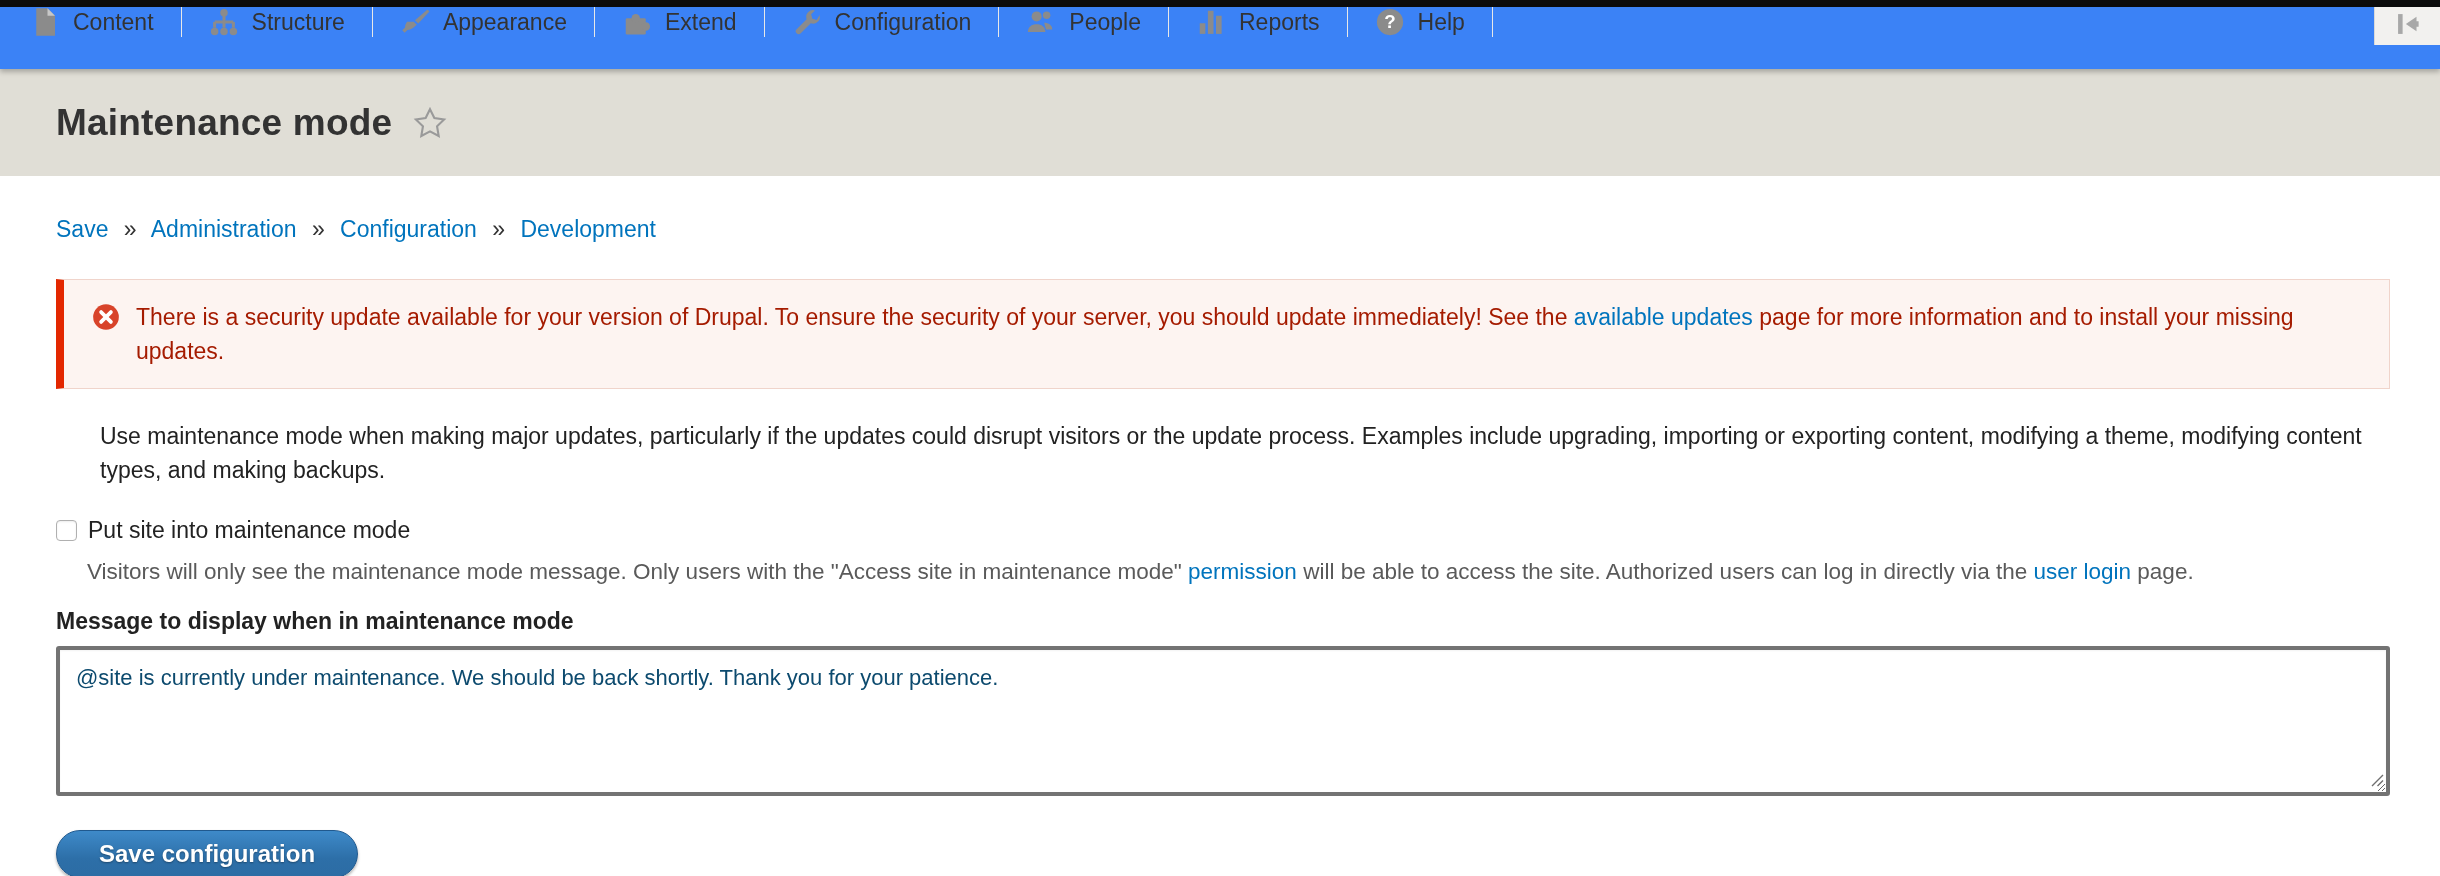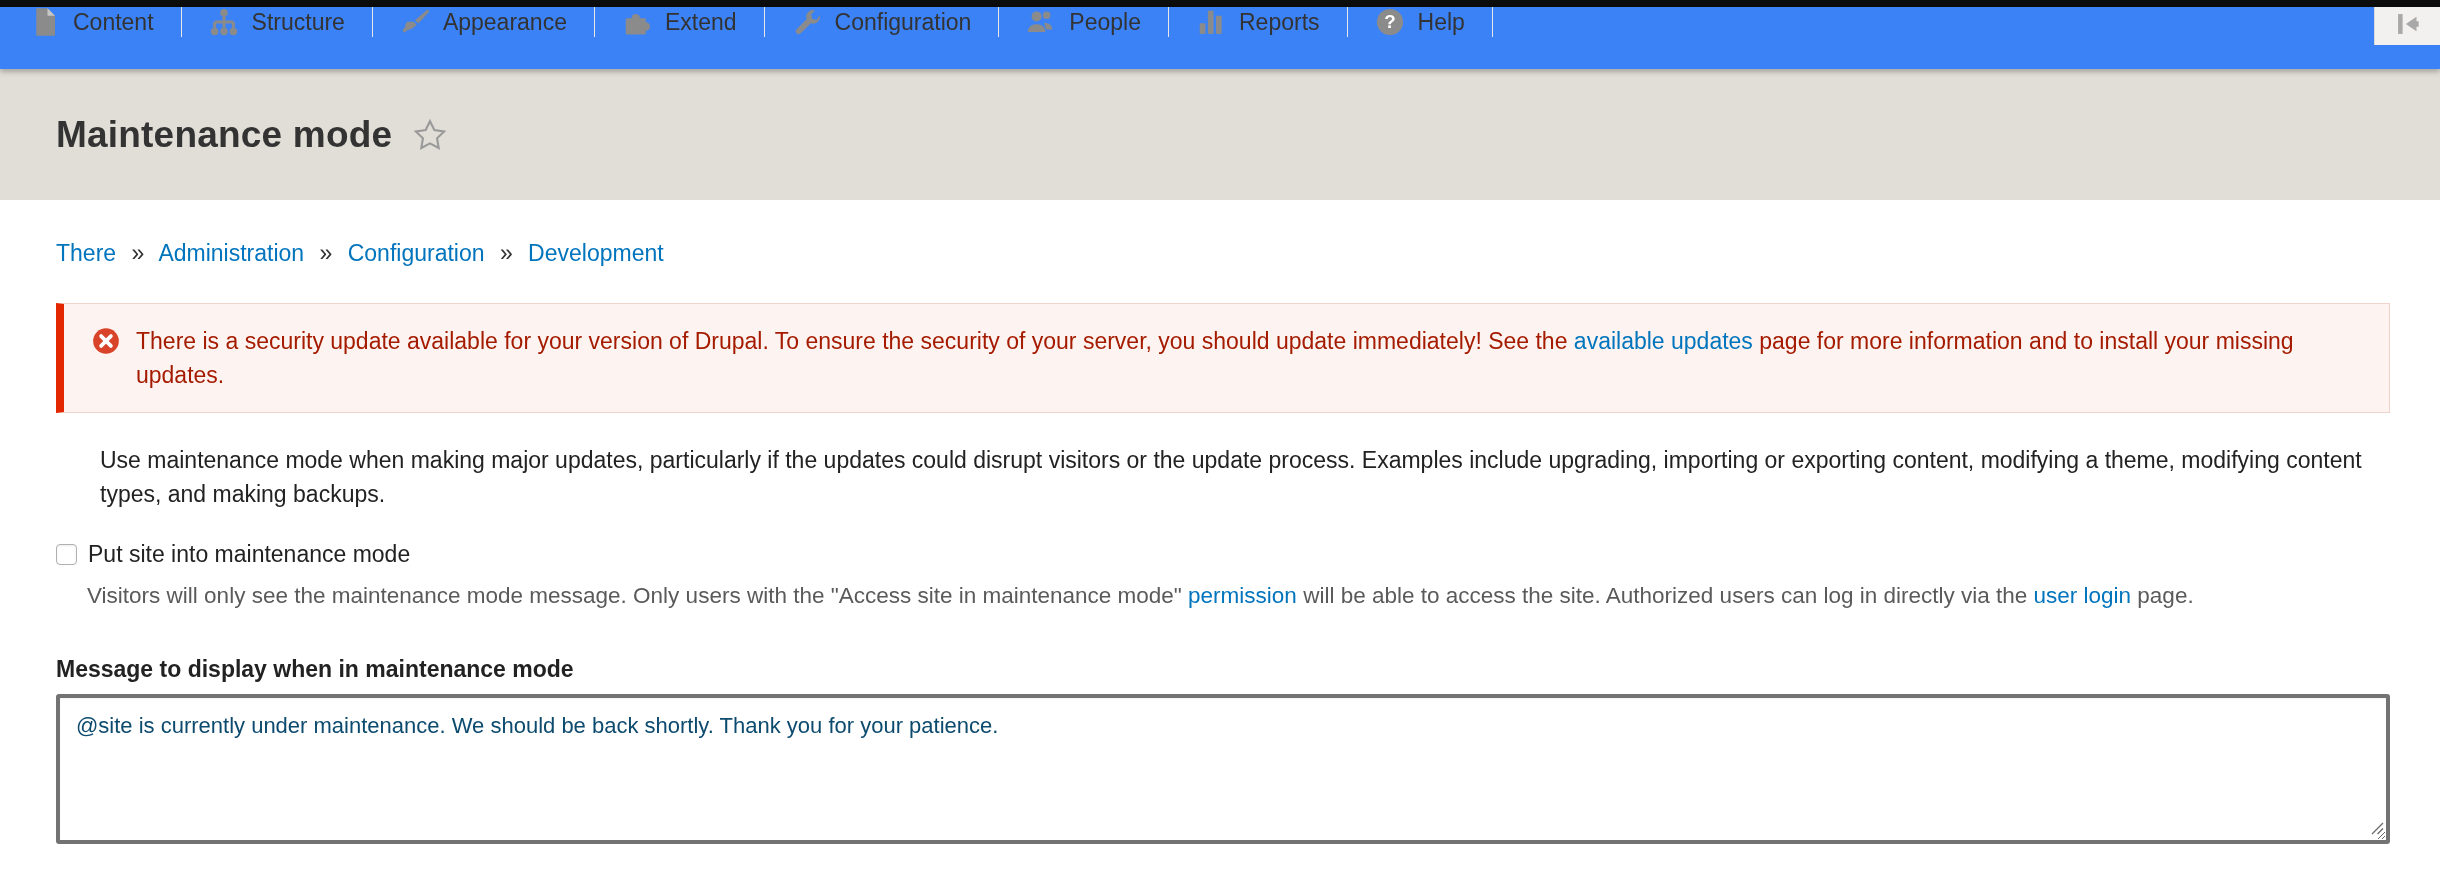--- a/index.html
+++ b/index.html
@@ -15,21 +15,21 @@
   .toolbar-tab { display:flex; align-items:center; gap:13px; padding:0 27px;
     border-right:1px solid #e8e8e8; cursor:pointer; }
   .toolbar-tab:first-child { padding-left:30px; }
   .toolbar-tab .tab-label { font-size:23px; color:#333; }
   .toolbar-tab svg { display:block; }
   .toolbar-spacer { flex:1; }
   .toolbar-collapse { width:66px; border-left:1px solid #d9d9d9; background:#f2f1ef;
     display:flex; align-items:center; justify-content:center; cursor:pointer; }
 
   
-  .title-band { height:131px; background:#e0ded6; display:flex; align-items:center;
+  .title-band { height:107px; background:#e0ded6; display:flex; align-items:center;
     padding:0 56px; }
   .page-title { font-size:37px; font-weight:bold; color:#333; letter-spacing:0.2px; }
   .fav-star { margin-left:20px; margin-top:4px; cursor:pointer; }
 
   
   .content { padding:0 50px 0 56px; }
 
   .breadcrumb { margin-top:40px; font-size:23px; color:#333; }
   .breadcrumb a { color:#0074bd; text-decoration:none; cursor:pointer; }
   .crumb-sep { margin:0 9px; color:#333; }
@@ -46,21 +46,21 @@
   .checkbox-row { margin-top:30px; display:flex; align-items:center; gap:11px; }
   .checkbox-row input[type=checkbox] { appearance:none; -webkit-appearance:none;
     width:21px; height:21px; border:1px solid #b0b0b0; border-radius:4px;
     background:#fff; box-shadow:inset 0 1px 2px rgba(0,0,0,0.08); cursor:pointer; }
   .checkbox-label { font-size:23px; color:#222; cursor:pointer; }
 
   .field-description { margin-top:12px; margin-left:31px; font-size:22.5px;
     line-height:32px; color:#5a5a5a; }
   .field-description a { color:#0074bd; text-decoration:none; cursor:pointer; }
 
-  .field-label { margin-top:44px; font-size:23px; font-weight:bold; color:#222; }
+  .field-label { margin-top:20px; font-size:23px; font-weight:bold; color:#222; }
 
   .textarea-wrap { position:relative; margin-top:11px; width:2334px; }
   textarea.message-box { width:100%; height:150px; border:4px solid #737373;
     border-radius:3px; background:#fff; padding:13px 16px; font-size:22px;
     line-height:30px; color:#0c4a6e; font-family:"Liberation Sans","DejaVu Sans",sans-serif;
     resize:vertical; outline:none; box-shadow:inset 0 1px 2px rgba(0,0,0,0.05); }
   .resize-grip { position:absolute; right:5px; bottom:8px; pointer-events:none; }
 
   .actions { margin-top:30px; }
   .save-btn { display:inline-block; height:48px; padding:0 42px; border-radius:26px;
@@ -170,21 +170,21 @@
   <span class="fav-star">
     <svg width="36" height="36" viewBox="0 0 24 24" fill="none" stroke="#9a9a9a" stroke-width="1.4">
         <path d="M12 2.8l2.9 5.9 6.5.9-4.7 4.6 1.1 6.5L12 17.6l-5.8 3.1 1.1-6.5L2.6 9.6l6.5-.9z"></path>
       </svg>
   </span>
 </div>
 
 <div class="content">
 
   <nav class="breadcrumb">
-    <a>There</a>
+    <a>Save</a>
     <span class="crumb-sep">»</span>
     <a>Administration</a>
     <span class="crumb-sep">»</span>
     <a>Configuration</a>
     <span class="crumb-sep">»</span>
     <a>Development</a>
   </nav>
 
   <div class="error-box">
     <span class="error-icon">

